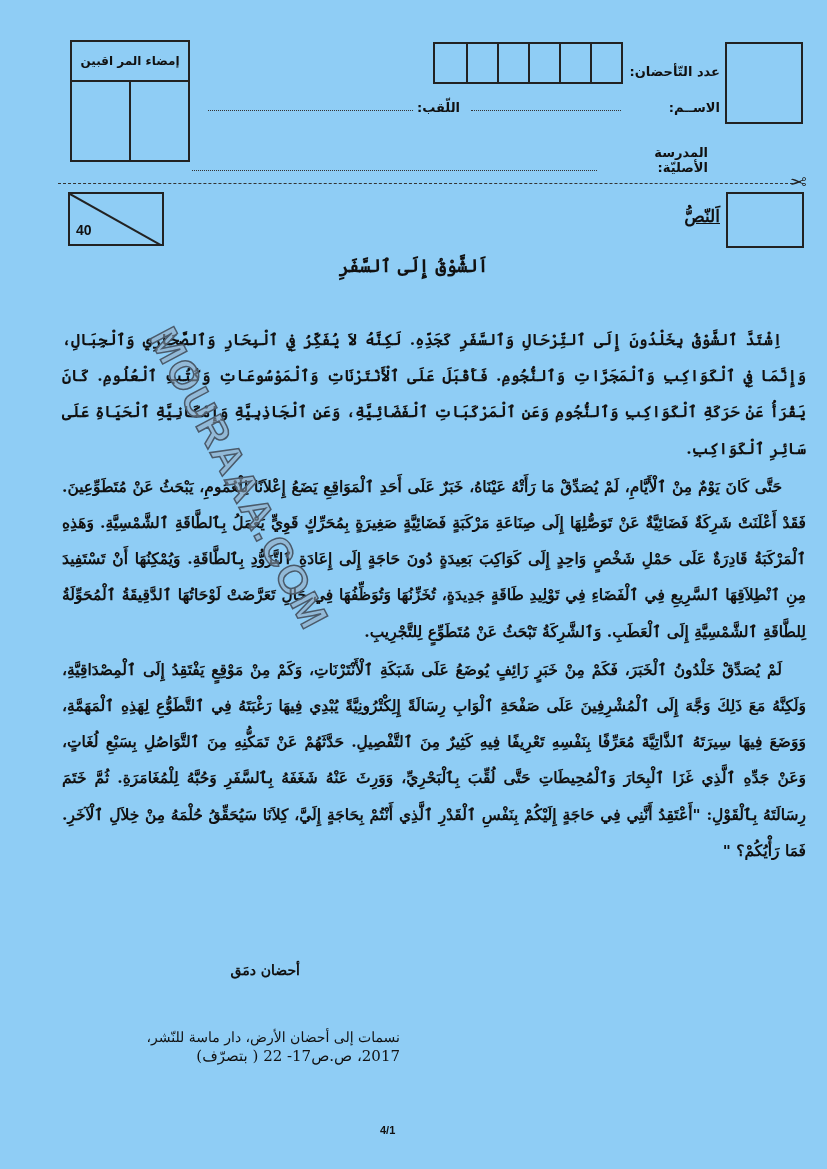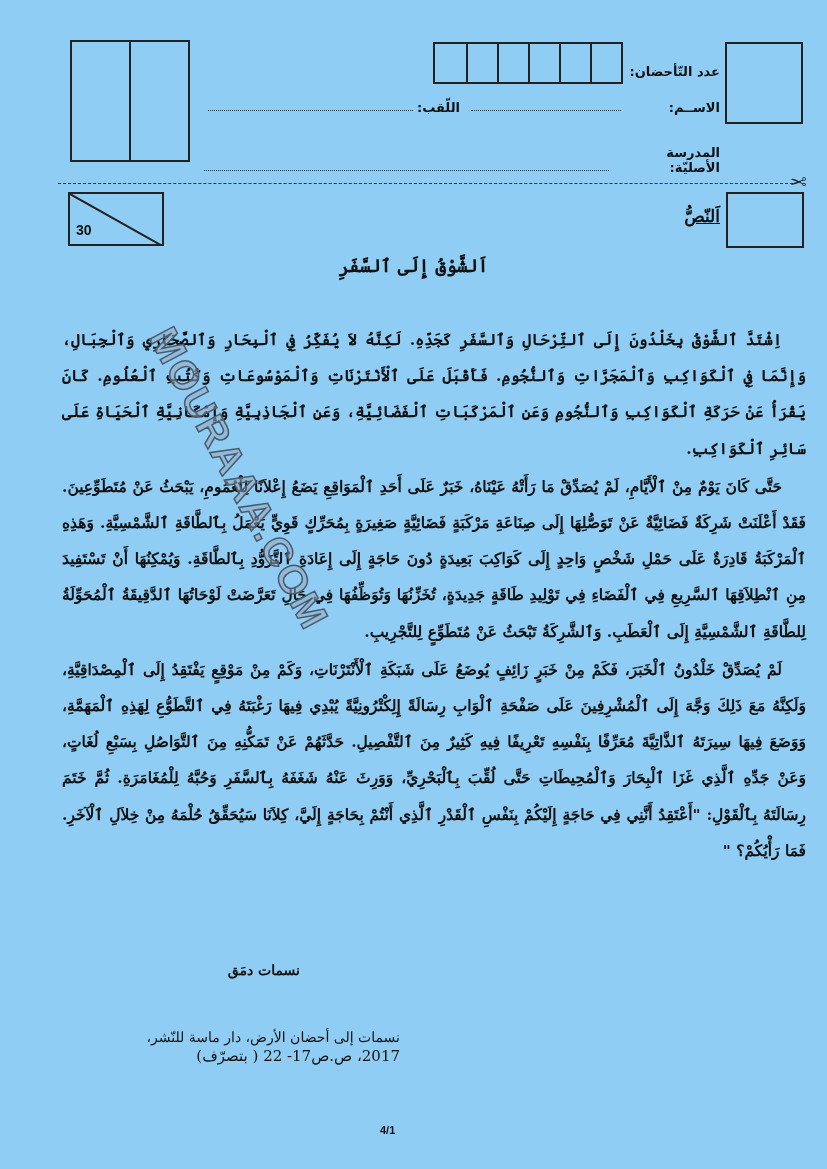--- a/index.html
+++ b/index.html
@@ -49,21 +49,21 @@
     }
     .field-line .dots {
       border-bottom: 1px dotted #333;
       height: 1px;
       margin: 0 4px;
       align-self: flex-end;
       margin-bottom: 4px;
     }
     .name-row { left: 420px; top: 100px; width: 300px; gap: 44px; }
     .surname-row { left: 200px; top: 100px; width: 260px; }
-    .school-row { left: 200px; top: 145px; width: 520px; }
+    .school-row { left: 188px; top: 145px; width: 520px; }
 
     
     .proctor-box {
       left: 70px; top: 40px; width: 120px; height: 122px;
       border: 2px solid #222;
       box-sizing: border-box;
       display: flex; flex-direction: column;
     }
     .proctor-head {
       height: 40px;
@@ -201,45 +201,46 @@
 <div class="abs field-line surname-row">
   <span>اللّقب:</span>
   <span class="dots" style="width:205px"></span>
 </div>
 <div class="abs field-line school-row">
   <span>المدرسة الأصليّة:</span>
   <span class="dots" style="width:410px"></span>
 </div>
 
 <div class="abs proctor-box">
+  <div class="proctor-head">إمضاء المر اقبين</div>
   <div class="proctor-cells">
     <div class="proctor-cell"></div>
     <div class="proctor-cell"></div>
   </div>
 </div>
 
 <div class="abs cut-line"></div>
 <div class="abs scissors-icon">✂</div>
 
 <div class="abs score-box">
   <svg width="96" height="54">
     <line x1="0" y1="0" x2="96" y2="54" stroke="#222" stroke-width="2"></line>
   </svg>
-  <span class="score-value">30</span>
+  <span class="score-value">40</span>
 </div>
 <div class="abs mark-box"></div>
 <div class="abs section-label">اَلنّصُّ</div>
 
 <div class="abs title">اَلشَّوْقُ إِلَى ٱلسَّفَرِ</div>
 
 <div class="abs text-body">
   <p>اِشْتَدَّ ٱلشَّوْقُ بِخَلْدُونَ إِلَى ٱلتِّرْحَالِ وَٱلسَّفَرِ كَجَدِّهِ. لَكِنَّهُ لاَ يُفَكِّرُ فِي ٱلْبِحَارِ وَٱلصَّحَارِي وَٱلْجِبَالِ، وَإِنَّمَا فِي ٱلْكَوَاكِبِ وَٱلْمَجَرَّاتِ وَٱلنُّجُومِ. فَأَقْبَلَ عَلَى ٱلْأَنْتَرْنَاتِ وَٱلْمَوْسُوعَاتِ وَكُتُبِ ٱلْعُلُومِ. كَانَ يَقْرَأُ عَنْ حَرَكَةِ ٱلْكَوَاكِبِ وَٱلنُّجُومِ وَعَنِ ٱلْمَرْكَبَاتِ ٱلْفَضَائِيَّةِ، وَعَنِ ٱلْجَاذِبِيَّةِ وَإِمْكَانِيَّةِ ٱلْحَيَاةِ عَلَى سَائِرِ ٱلْكَوَاكِبِ.</p>
   <p>حَتَّى كَانَ يَوْمٌ مِنْ ٱلْأَيَّامِ، لَمْ يُصَدِّقْ مَا رَأَتْهُ عَيْنَاهُ، خَبَرٌ عَلَى أَحَدِ ٱلْمَوَاقِعِ يَضَعُ إِعْلاَنًا لِلْعُمُومِ، يَبْحَثُ عَنْ مُتَطَوِّعِينَ. فَقَدْ أَعْلَنَتْ شَرِكَةٌ فَضَائِيَّةٌ عَنْ تَوَصُّلِهَا إِلَى صِنَاعَةِ مَرْكَبَةٍ فَضَائِيَّةٍ صَغِيرَةٍ بِمُحَرِّكٍ قَوِيٍّ يَعْمَلُ بِٱلطَّاقَةِ ٱلشَّمْسِيَّةِ. وَهَذِهِ ٱلْمَرْكَبَةُ قَادِرَةٌ عَلَى حَمْلِ شَخْصٍ وَاحِدٍ إِلَى كَوَاكِبَ بَعِيدَةٍ دُونَ حَاجَةٍ إِلَى إِعَادَةِ ٱلتَّزَوُّدِ بِٱلطَّاقَةِ. وَيُمْكِنُهَا أَنْ تَسْتَفِيدَ مِنِ ٱنْطِلاَقِهَا ٱلسَّرِيعِ فِي ٱلْفَضَاءِ فِي تَوْلِيدِ طَاقَةٍ جَدِيدَةٍ، تُخَزِّنُهَا وَتُوَظِّفُهَا فِي حَالِ تَعَرَّضَتْ لَوْحَاتُهَا ٱلدَّقِيقَةُ ٱلْمُحَوِّلَةُ لِلطَّاقَةِ ٱلشَّمْسِيَّةِ إِلَى ٱلْعَطَبِ. وَٱلشَّرِكَةُ تَبْحَثُ عَنْ مُتَطَوِّعٍ لِلتَّجْرِيبِ.</p>
   <p>لَمْ يُصَدِّقْ خَلْدُونُ ٱلْخَبَرَ، فَكَمْ مِنْ خَبَرٍ زَائِفٍ يُوضَعُ عَلَى شَبَكَةِ ٱلْأَنْتَرْنَاتِ، وَكَمْ مِنْ مَوْقِعٍ يَفْتَقِدُ إِلَى ٱلْمِصْدَاقِيَّةِ، وَلَكِنَّهُ مَعَ ذَلِكَ وَجَّهَ إِلَى ٱلْمُشْرِفِينَ عَلَى صَفْحَةِ ٱلْوَابِ رِسَالَةً إِلِكْتْرُونِيَّةً يُبْدِي فِيهَا رَغْبَتَهُ فِي ٱلتَّطَوُّعِ لِهَذِهِ ٱلْمَهَمَّةِ، وَوَضَعَ فِيهَا سِيرَتَهُ ٱلذَّاتِيَّةَ مُعَرِّفًا بِنَفْسِهِ تَعْرِيفًا فِيهِ كَثِيرٌ مِنَ ٱلتَّفْصِيلِ. حَدَّثَهُمْ عَنْ تَمَكُّنِهِ مِنَ ٱلتَّوَاصُلِ بِسَبْعِ لُغَاتٍ، وَعَنْ جَدِّهِ ٱلَّذِي غَزَا ٱلْبِحَارَ وَٱلْمُحِيطَاتِ حَتَّى لُقِّبَ بِٱلْبَحْرِيِّ، وَوَرِثَ عَنْهُ شَغَفَهُ بِٱلسَّفَرِ وَحُبَّهُ لِلْمُغَامَرَةِ. ثُمَّ خَتَمَ رِسَالَتَهُ بِٱلْقَوْلِ: "أَعْتَقِدُ أَنَّنِي فِي حَاجَةٍ إِلَيْكُمْ بِنَفْسِ ٱلْقَدْرِ ٱلَّذِي أَنْتُمْ بِحَاجَةٍ إِلَيَّ، كِلاَنَا سَيُحَقِّقُ حُلْمَهُ مِنْ خِلاَلِ ٱلْآخَرِ. فَمَا رَأْيُكُمْ؟ "</p>
 </div>
 
 <div class="abs watermark">MOURAAA.COM</div>
 
-<div class="abs author">نسمات دمَق</div>
+<div class="abs author">أحضان دمَق</div>
 <div class="abs source-1">نسمات إلى أحضان الأرض، دار ماسة للنّشر،</div>
 <div class="abs source-2">2017، ص.ص17- 22 ( بتصرّف)</div>
 
 <div class="abs page-num">4/1</div>
 
 </body></html>

